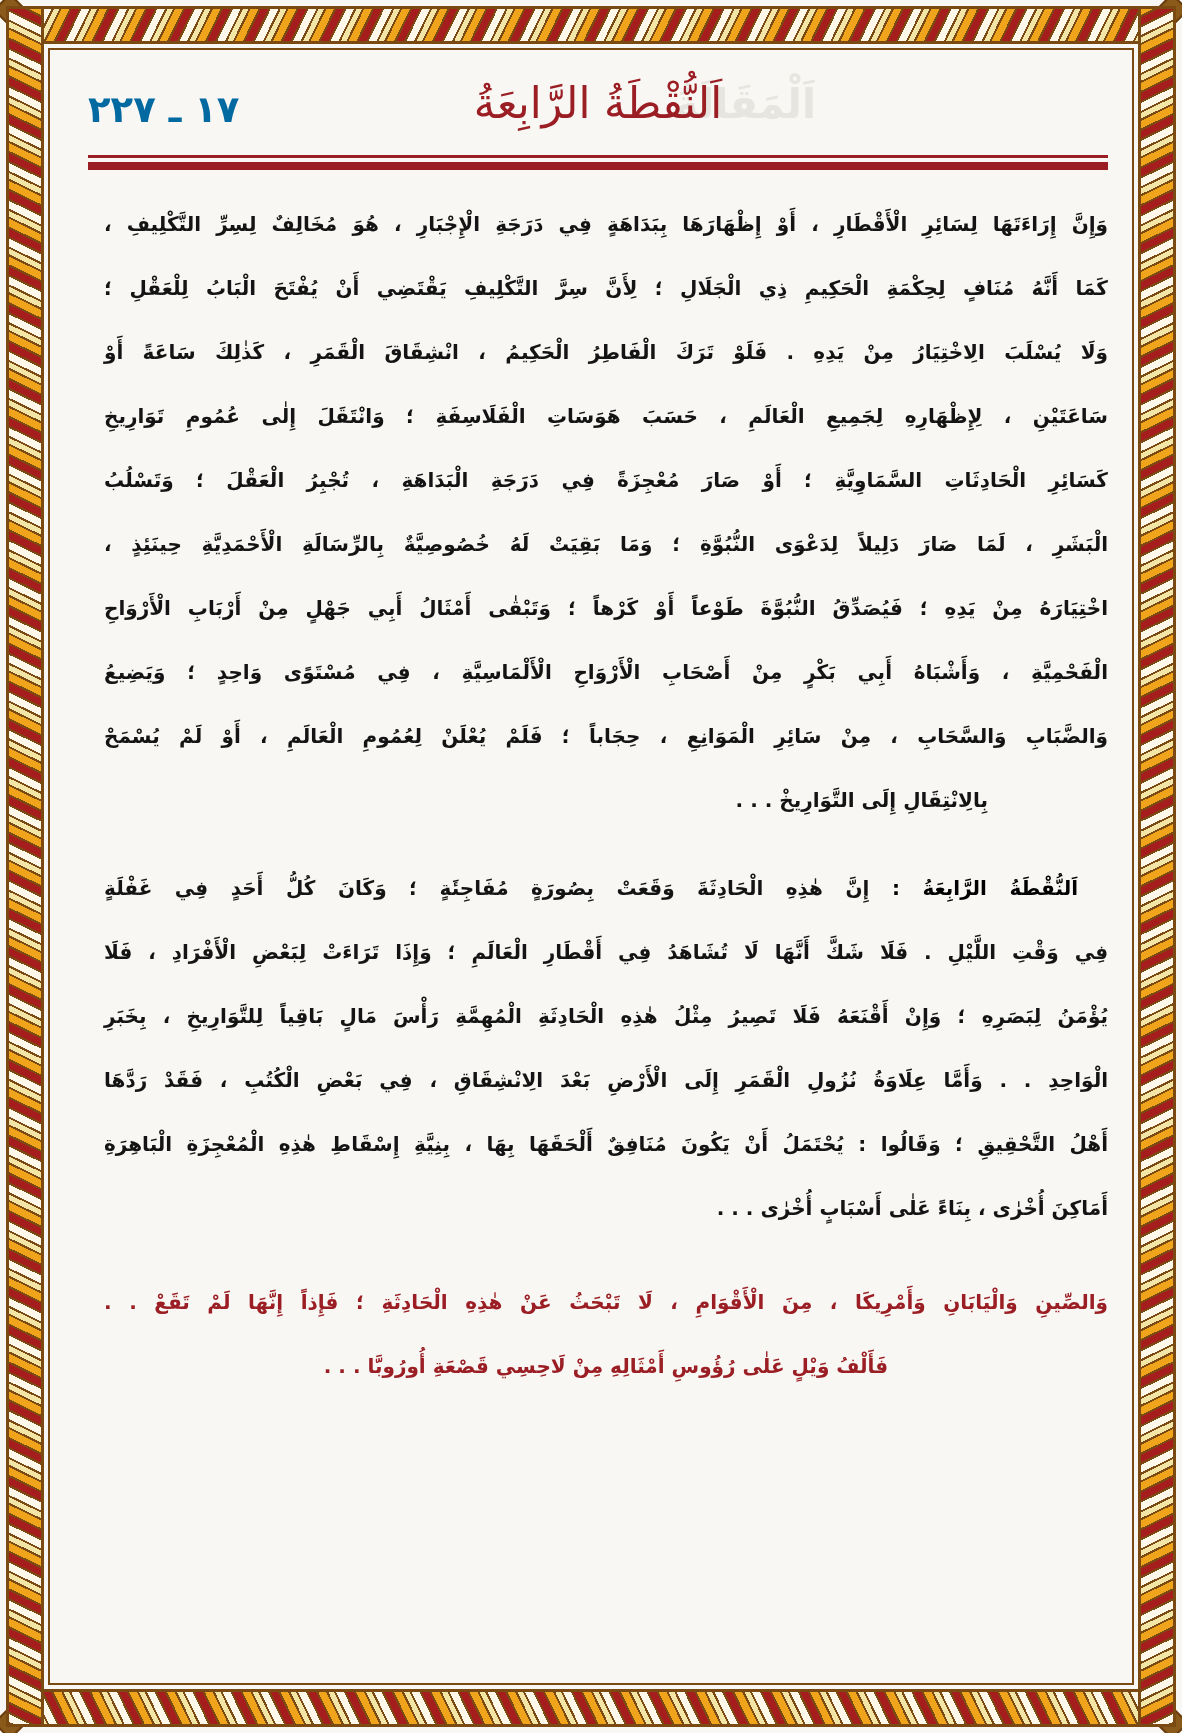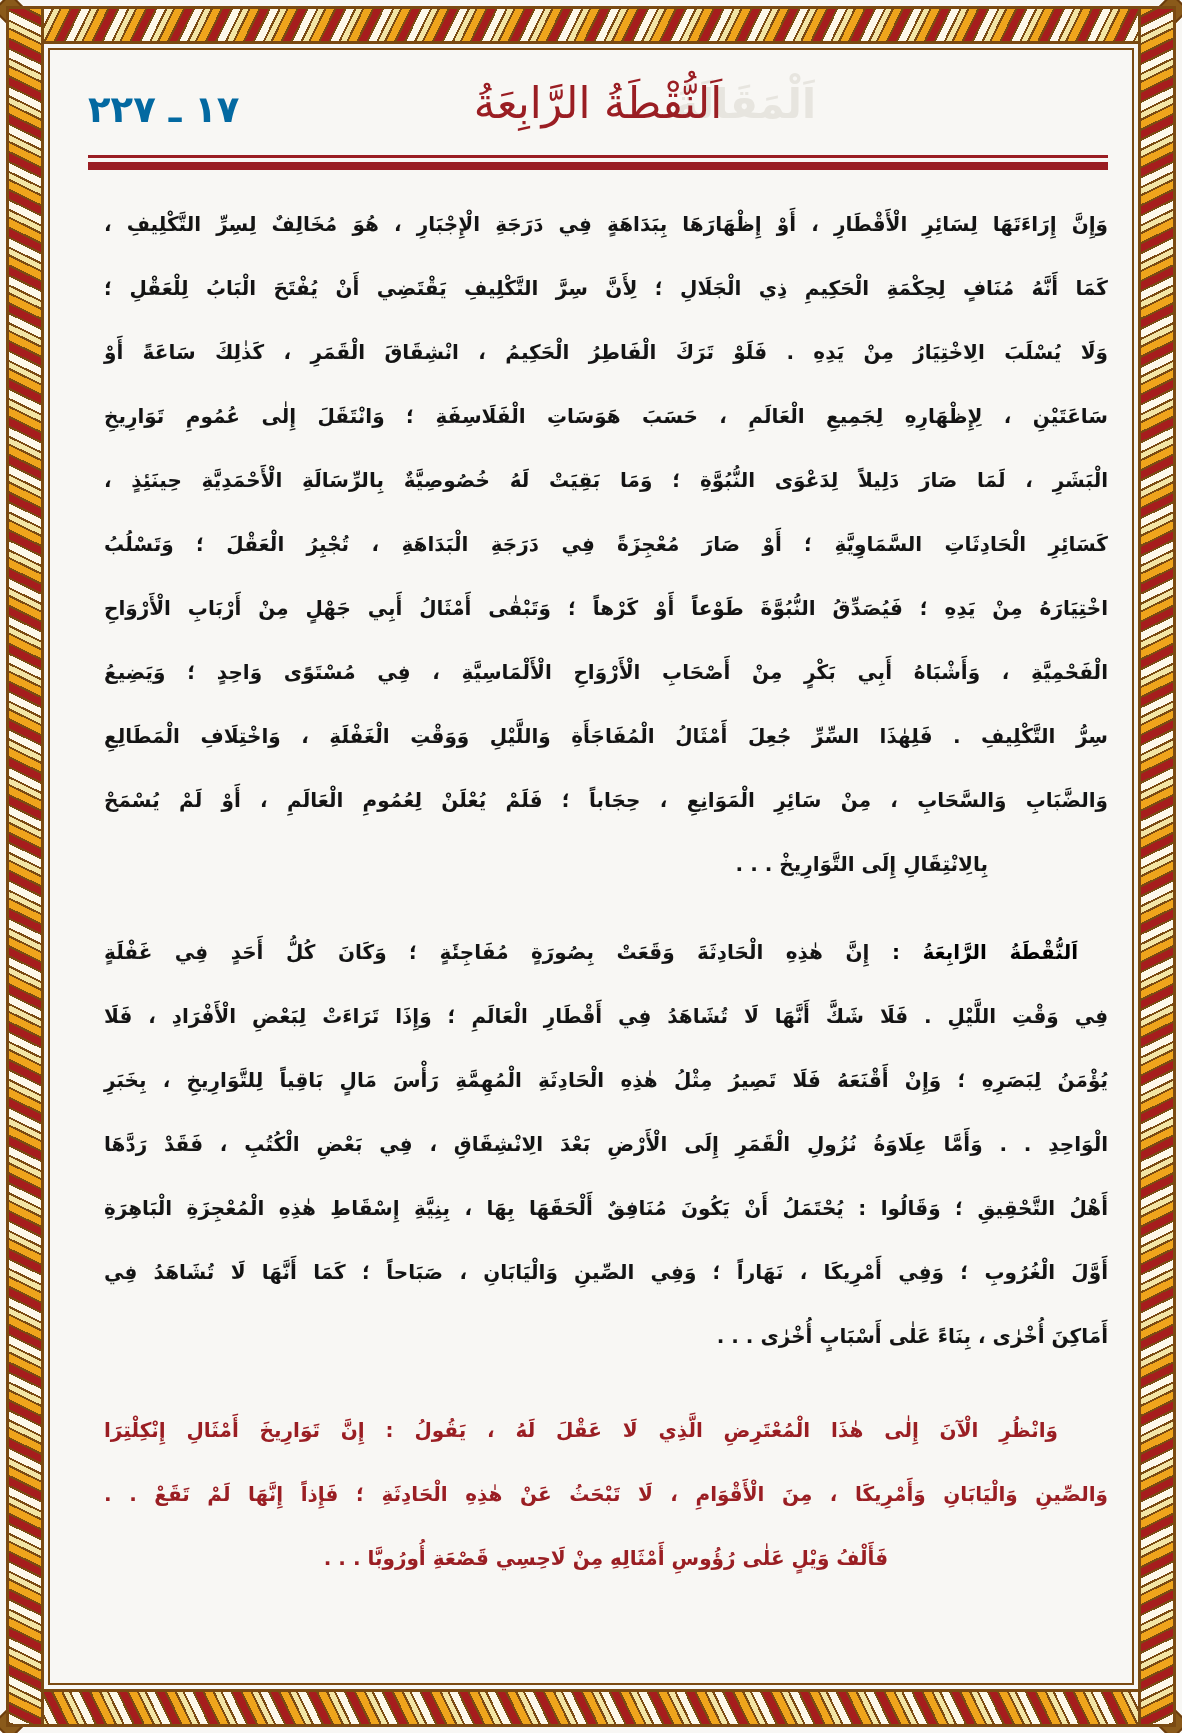--- a/index.html
+++ b/index.html
@@ -63,36 +63,33 @@
   </div>
   <div class="rule-thin"></div>
   <div class="rule-thick"></div>
 
   <div class="body-text">
       <div class="para">
         <div class="line">وَإِنَّ إِرَاءَتَهَا لِسَائِرِ الْأَقْطَارِ ، أَوْ إِظْهَارَهَا بِبَدَاهَةٍ فِي دَرَجَةِ الْإِجْبَارِ ، هُوَ مُخَالِفٌ لِسِرِّ التَّكْلِيفِ ،</div>
         <div class="line">كَمَا أَنَّهُ مُنَافٍ لِحِكْمَةِ الْحَكِيمِ ذِي الْجَلَالِ ؛ لِأَنَّ سِرَّ التَّكْلِيفِ يَقْتَضِي أَنْ يُفْتَحَ الْبَابُ لِلْعَقْلِ ؛</div>
         <div class="line">وَلَا يُسْلَبَ الِاخْتِيَارُ مِنْ يَدِهِ . فَلَوْ تَرَكَ الْفَاطِرُ الْحَكِيمُ ، انْشِقَاقَ الْقَمَرِ ، كَذٰلِكَ سَاعَةً أَوْ</div>
         <div class="line">سَاعَتَيْنِ ، لِإِظْهَارِهِ لِجَمِيعِ الْعَالَمِ ، حَسَبَ هَوَسَاتِ الْفَلَاسِفَةِ ؛ وَانْتَقَلَ إِلٰى عُمُومِ تَوَارِيخِ</div>
+        <div class="line">كَسَائِرِ الْحَادِثَاتِ السَّمَاوِيَّةِ ؛ أَوْ صَارَ مُعْجِزَةً فِي دَرَجَةِ الْبَدَاهَةِ ، تُجْبِرُ الْعَقْلَ ؛ وَتَسْلُبُ</div>
         <div class="line">الْبَشَرِ ، لَمَا صَارَ دَلِيلاً لِدَعْوَى النُّبُوَّةِ ؛ وَمَا بَقِيَتْ لَهُ خُصُوصِيَّةٌ بِالرِّسَالَةِ الْأَحْمَدِيَّةِ حِينَئِذٍ ،</div>
-        <div class="line">كَسَائِرِ الْحَادِثَاتِ السَّمَاوِيَّةِ ؛ أَوْ صَارَ مُعْجِزَةً فِي دَرَجَةِ الْبَدَاهَةِ ، تُجْبِرُ الْعَقْلَ ؛ وَتَسْلُبُ</div>
         <div class="line">اخْتِيَارَهُ مِنْ يَدِهِ ؛ فَيُصَدِّقُ النُّبُوَّةَ طَوْعاً أَوْ كَرْهاً ؛ وَتَبْقٰى أَمْثَالُ أَبِي جَهْلٍ مِنْ أَرْبَابِ الْأَرْوَاحِ</div>
         <div class="line">الْفَحْمِيَّةِ ، وَأَشْبَاهُ أَبِي بَكْرٍ مِنْ أَصْحَابِ الْأَرْوَاحِ الْأَلْمَاسِيَّةِ ، فِي مُسْتَوًى وَاحِدٍ ؛ وَيَضِيعُ</div>
-        <div class="line">سِرُّ التَّكْلِيفِ . فَلِهٰذَا السِّرِّ جُعِلَ أَمْثَالُ الْمُفَاجَأَةِ وَاللَّيْلِ وَوَقْتِ الْغَفْلَةِ ، وَاخْتِلَافِ الْمَطَالِعِ</div>
         <div class="line">وَالضَّبَابِ وَالسَّحَابِ ، مِنْ سَائِرِ الْمَوَانِعِ ، حِجَاباً ؛ فَلَمْ يُعْلَنْ لِعُمُومِ الْعَالَمِ ، أَوْ لَمْ يُسْمَحْ</div>
         <div class="line right" style="padding-right: 120px;">بِالِانْتِقَالِ إِلَى التَّوَارِيخْ . . .</div>
       </div>
       <div class="para">
         <div class="line" style="padding-right: 30px;"><span class="lead">اَلنُّقْطَةُ الرَّابِعَةُ : </span>إِنَّ هٰذِهِ الْحَادِثَةَ وَقَعَتْ بِصُورَةٍ مُفَاجِئَةٍ ؛ وَكَانَ كُلُّ أَحَدٍ فِي غَفْلَةٍ</div>
         <div class="line">فِي وَقْتِ اللَّيْلِ . فَلَا شَكَّ أَنَّهَا لَا تُشَاهَدُ فِي أَقْطَارِ الْعَالَمِ ؛ وَإِذَا تَرَاءَتْ لِبَعْضِ الْأَفْرَادِ ، فَلَا</div>
         <div class="line">يُؤْمَنُ لِبَصَرِهِ ؛ وَإِنْ أَقْنَعَهُ فَلَا تَصِيرُ مِثْلُ هٰذِهِ الْحَادِثَةِ الْمُهِمَّةِ رَأْسَ مَالٍ بَاقِياً لِلتَّوَارِيخِ ، بِخَبَرِ</div>
         <div class="line">الْوَاحِدِ . . وَأَمَّا عِلَاوَةُ نُزُولِ الْقَمَرِ إِلَى الْأَرْضِ بَعْدَ الِانْشِقَاقِ ، فِي بَعْضِ الْكُتُبِ ، فَقَدْ رَدَّهَا</div>
         <div class="line">أَهْلُ التَّحْقِيقِ ؛ وَقَالُوا : يُحْتَمَلُ أَنْ يَكُونَ مُنَافِقٌ أَلْحَقَهَا بِهَا ، بِنِيَّةِ إِسْقَاطِ هٰذِهِ الْمُعْجِزَةِ الْبَاهِرَةِ</div>
-        <div class="line">أَوَّلَ الْغُرُوبِ ؛ وَفِي أَمْرِيكَا ، نَهَاراً ؛ وَفِي الصِّينِ وَالْيَابَانِ ، صَبَاحاً ؛ كَمَا أَنَّهَا لَا تُشَاهَدُ فِي</div>
         <div class="line right">أَمَاكِنَ أُخْرٰى ، بِنَاءً عَلٰى أَسْبَابٍ أُخْرٰى . . .</div>
       </div>
       <div class="para red">
-        <div class="line" style="padding-right: 50px;">وَانْظُرِ الْآنَ إِلٰى هٰذَا الْمُعْتَرِضِ الَّذِي لَا عَقْلَ لَهُ ، يَقُولُ : إِنَّ تَوَارِيخَ أَمْثَالِ إِنْكِلْتِرَا</div>
         <div class="line">وَالصِّينِ وَالْيَابَانِ وَأَمْرِيكَا ، مِنَ الْأَقْوَامِ ، لَا تَبْحَثُ عَنْ هٰذِهِ الْحَادِثَةِ ؛ فَإِذاً إِنَّهَا لَمْ تَقَعْ . .</div>
         <div class="line center">فَأَلْفُ وَيْلٍ عَلٰى رُؤُوسِ أَمْثَالِهِ مِنْ لَاحِسِي قَصْعَةِ أُورُوبَّا . . .</div>
       </div>
     </div>
 </div>
 
 </body></html>

